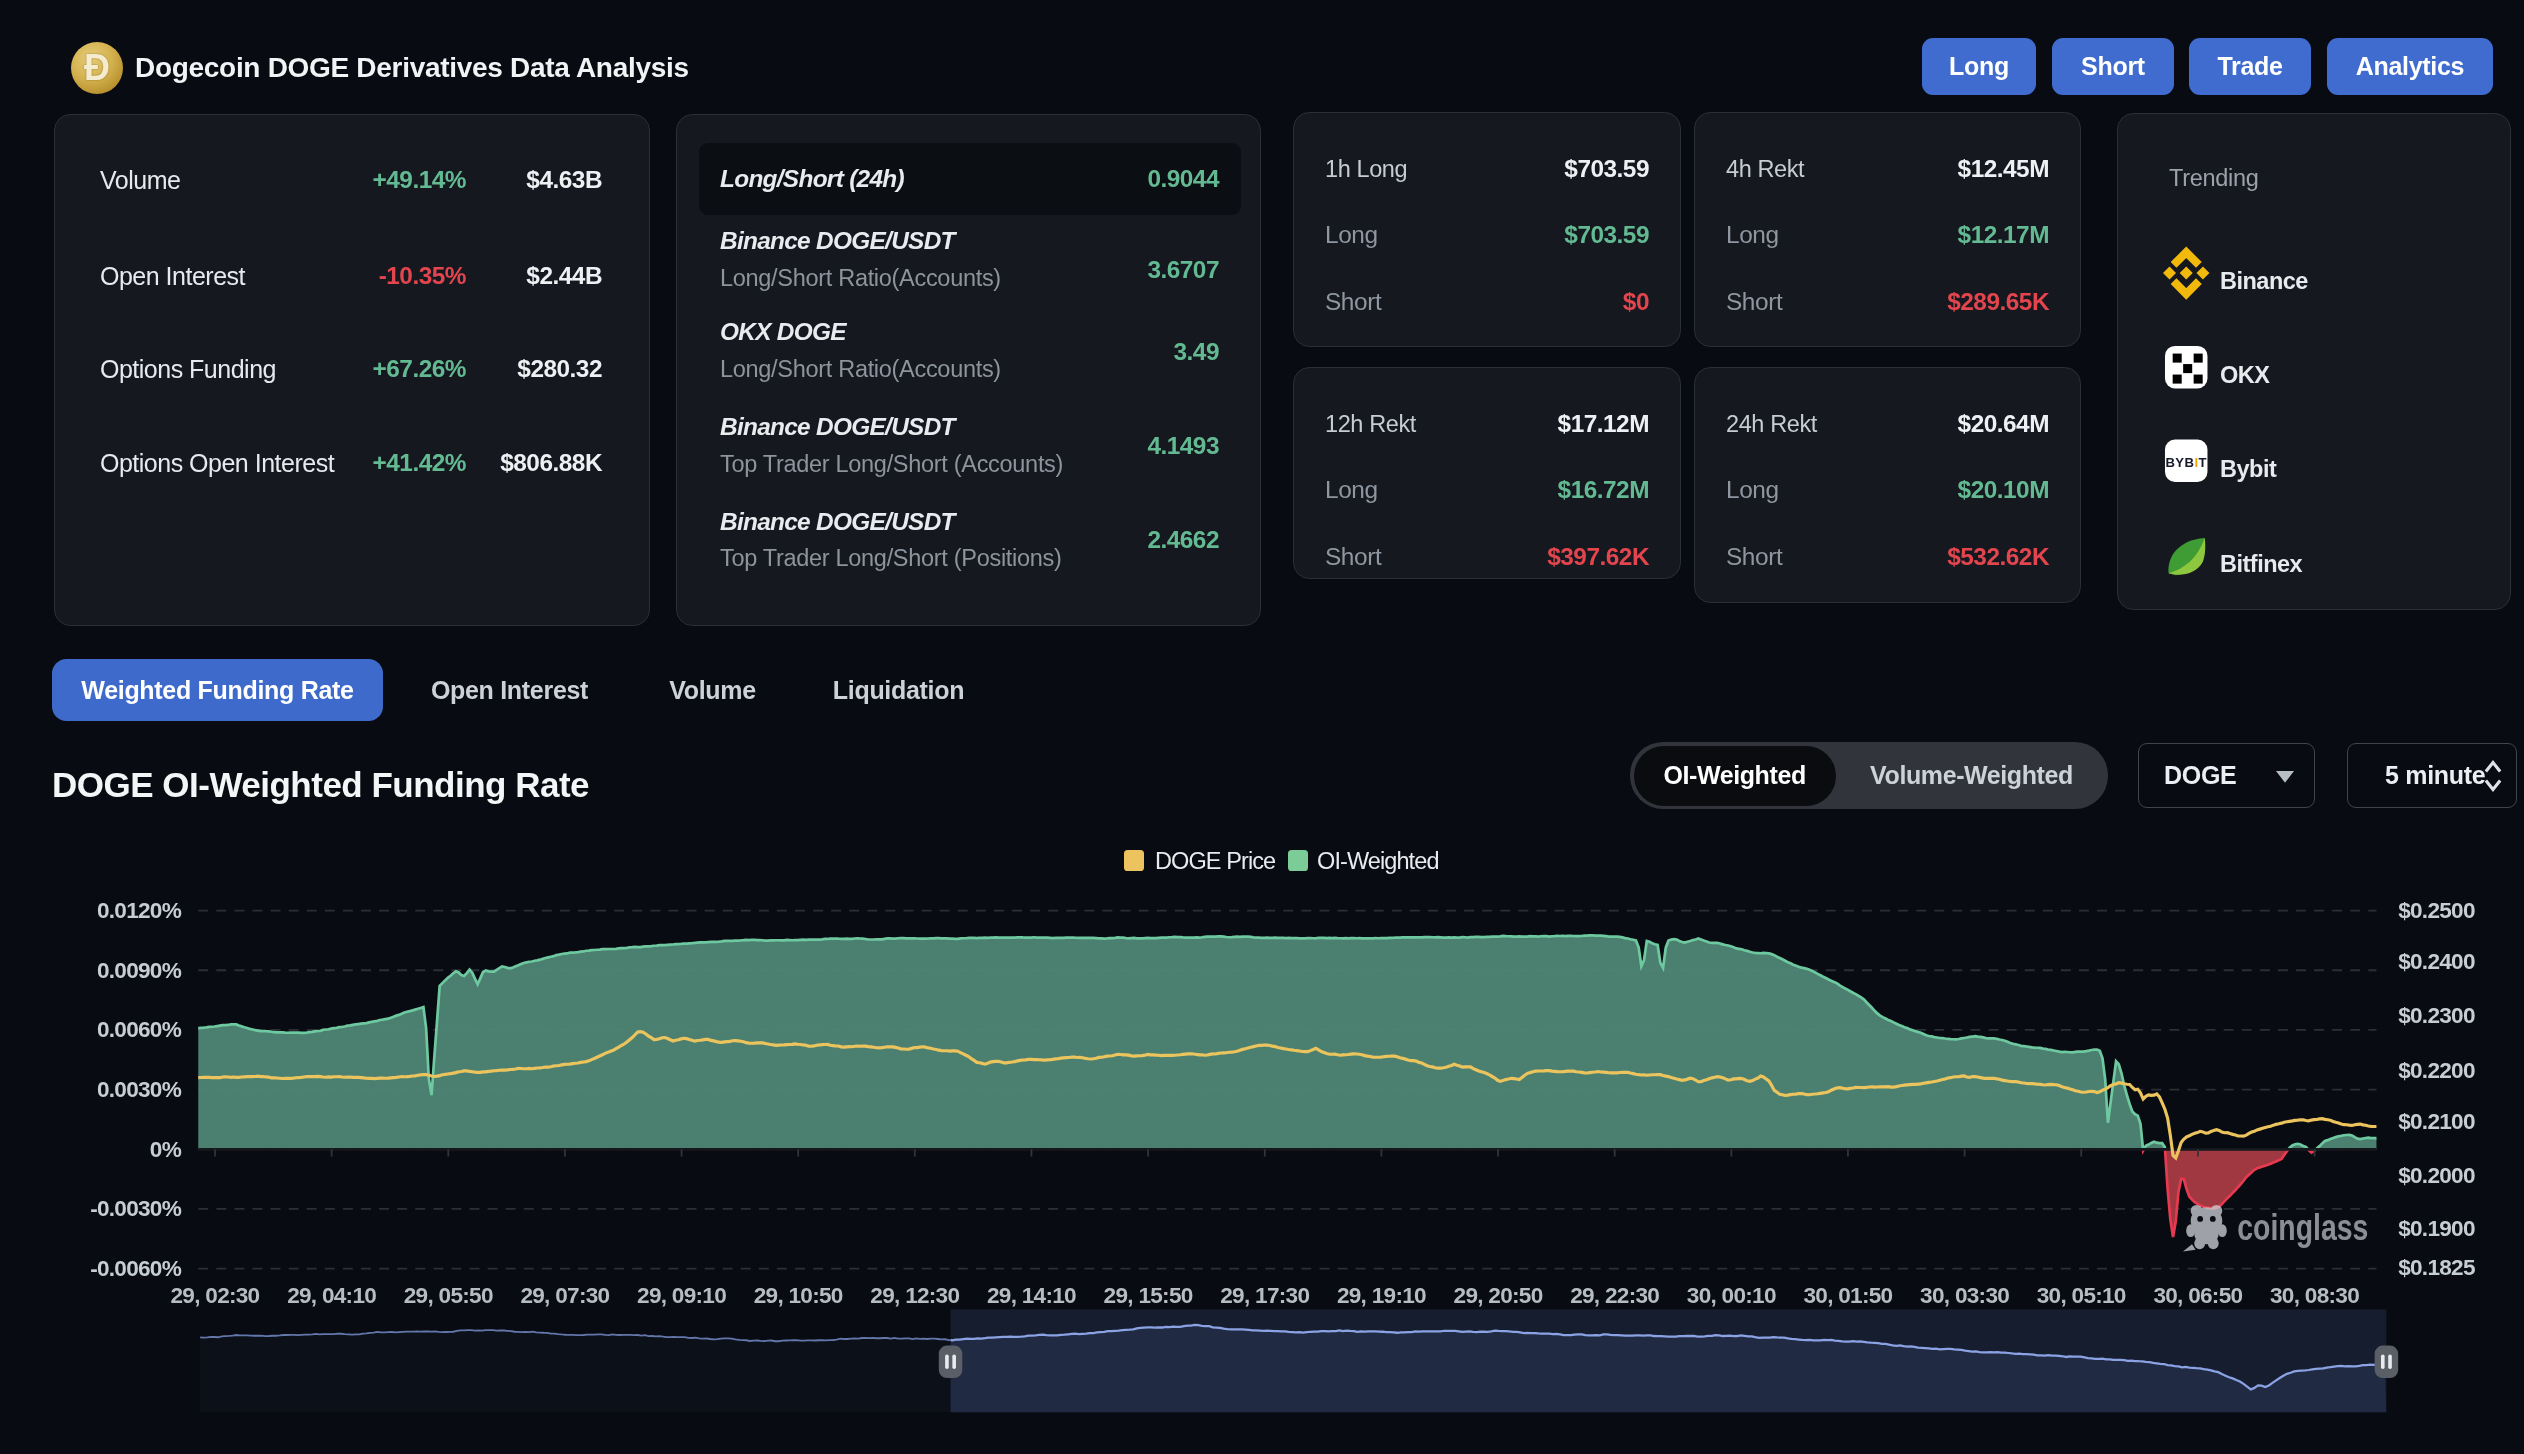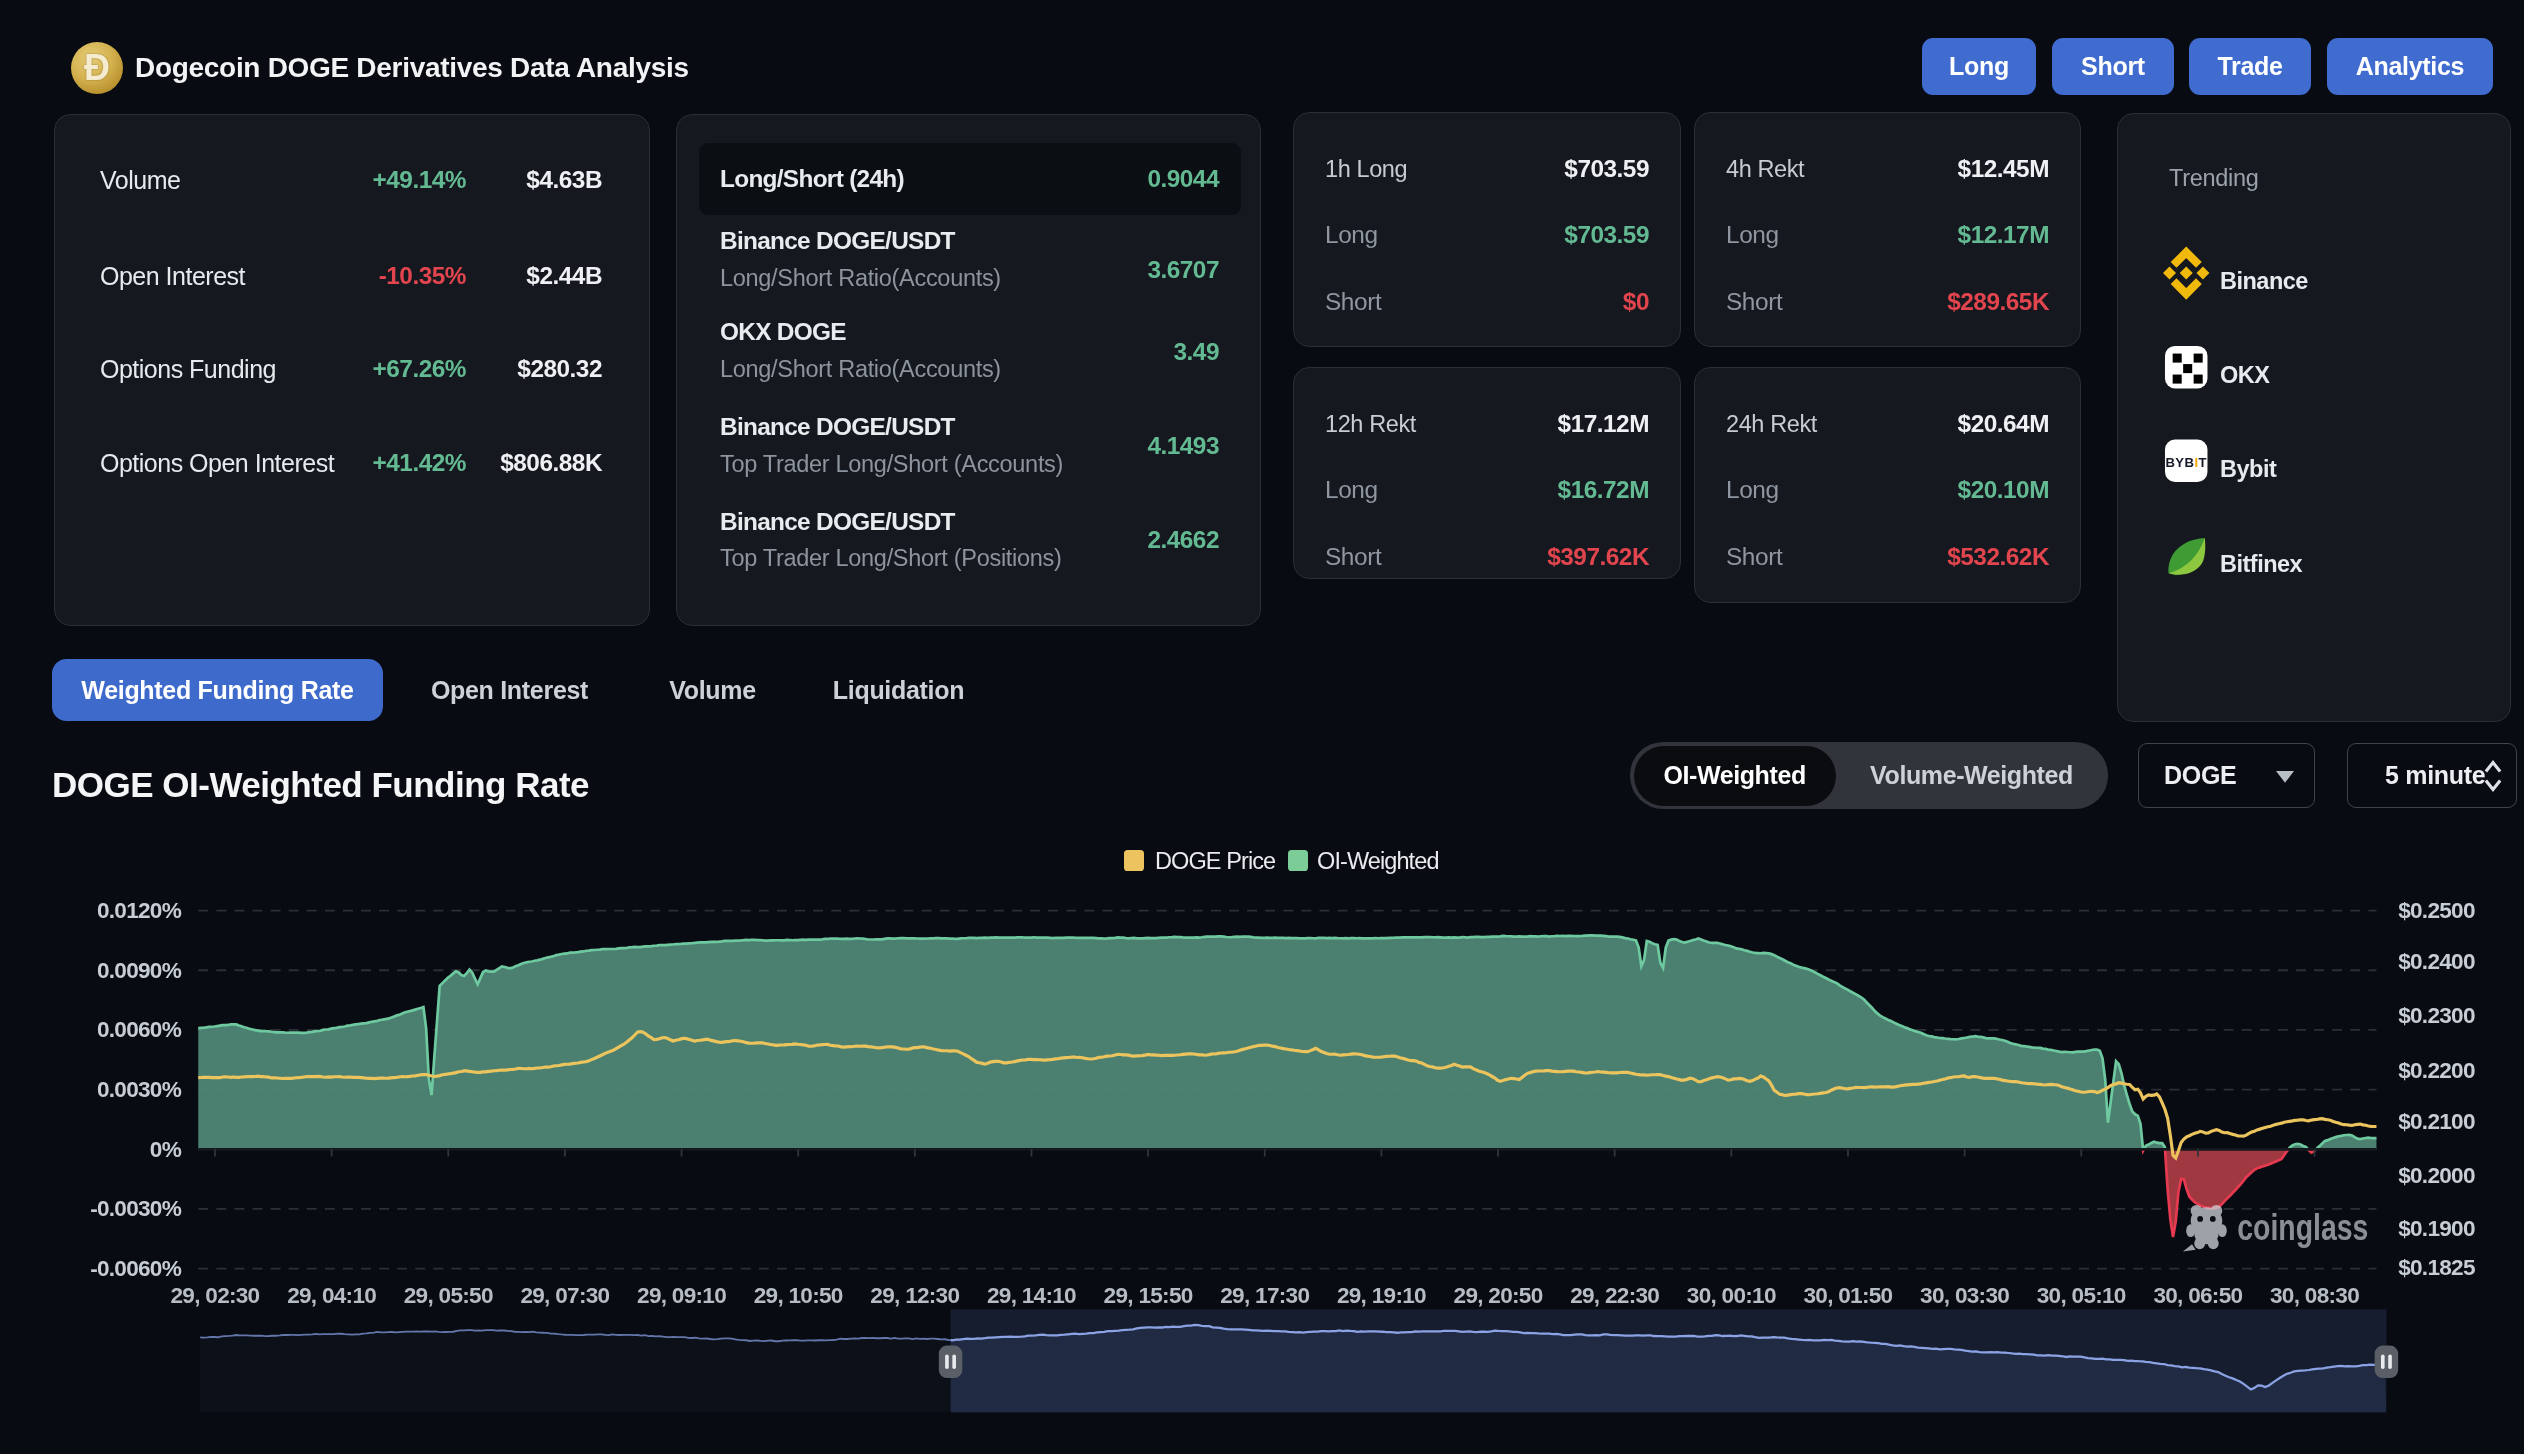--- a/index.html
+++ b/index.html
@@ -7,21 +7,21 @@
 .abs { position:absolute; }
 .card { position:absolute; background:#15181f; border:1.8px solid #2b2f37; border-radius:16.3px; }
 .btn { position:absolute; top:38px; height:57px; background:#3f6cce; border-radius:11px;
   color:#fff; font-size:25px; font-weight:700; letter-spacing:-0.3px; display:flex; align-items:center; justify-content:center; }
 .r1row { position:absolute; left:45px; right:47px; height:38px; display:flex; align-items:center; }
 .r1row .lab { font-size:25px; color:#e7eaed; font-weight:400; letter-spacing:-0.5px; }
 .r1row .pct { position:absolute; right:136px; font-size:24.4px; font-weight:600; letter-spacing:-0.5px; }
 .r1row .val { position:absolute; right:0; font-size:24.4px; font-weight:600; color:#eef0f3; letter-spacing:-0.5px; }
 .green { color:#63ba92; }
 .red { color:#e2454e; }
-.c2t { position:absolute; left:43px; font-size:24.4px; font-weight:600; color:#e9ecef; height:36px; display:flex; align-items:center; letter-spacing:-0.7px;}
+.c2t { position:absolute; left:43px; font-size:24.4px; font-weight:600; color:#e9ecef; height:36px; display:flex; align-items:center; letter-spacing:-0.7px;font-style:italic;}
 .c2s { position:absolute; left:43px; font-size:23.5px; color:#8d949d; height:34px; display:flex; align-items:center; letter-spacing:-0.3px;}
 .c2v { position:absolute; right:41px; font-size:24.4px; font-weight:600; color:#63ba92; height:36px; display:flex; align-items:center; letter-spacing:-0.5px;}
 .rkrow { position:absolute; left:31px; right:31px; height:38px; display:flex; align-items:center; justify-content:space-between; }
 .rklab { font-size:23.5px; color:#c7ccd2; letter-spacing:-0.4px; }
 .rkval { font-size:24.4px; font-weight:600; color:#eef0f3; letter-spacing:-0.5px; }
 .rkgray { font-size:24.4px; color:#8f96a0; letter-spacing:-0.4px; }
 .rkgreen { font-size:24.4px; font-weight:600; color:#63ba92; letter-spacing:-0.5px; }
 .rkred { font-size:24.4px; font-weight:600; color:#e2454e; letter-spacing:-0.5px; }
 .trow { position:absolute; left:102px; height:43px; display:flex; align-items:flex-end; }
 .tname { font-size:23.5px; font-weight:700; color:#e8ebee; letter-spacing:-0.5px; }
@@ -133,21 +133,21 @@
 <div class="rkrow" style="top:103px">
       <span class="rkgray">Long</span>
       <span class="rkgreen">$20.10M</span>
     </div>
 <div class="rkrow" style="top:170px">
       <span class="rkgray">Short</span>
       <span class="rkred">$532.62K</span>
     </div>
 </div>
 
-<div class="card" style="left:2117px;top:113px;width:394px;height:609px;">
+<div class="card" style="left:2117px;top:113px;width:394px;height:497px;">
 <div class="abs" style="left:51px;top:51px;font-size:23.5px;letter-spacing:-0.3px;color:#9ba2ab;">Trending</div>
 <div class="trow" style="top:138px">
       <span class="tname">Binance</span>
     </div>
     <div class="trow" style="top:232px">
       <span class="tname">OKX</span>
     </div>
     <div class="trow" style="top:326px">
       <span class="tname">Bybit</span>
     </div>

